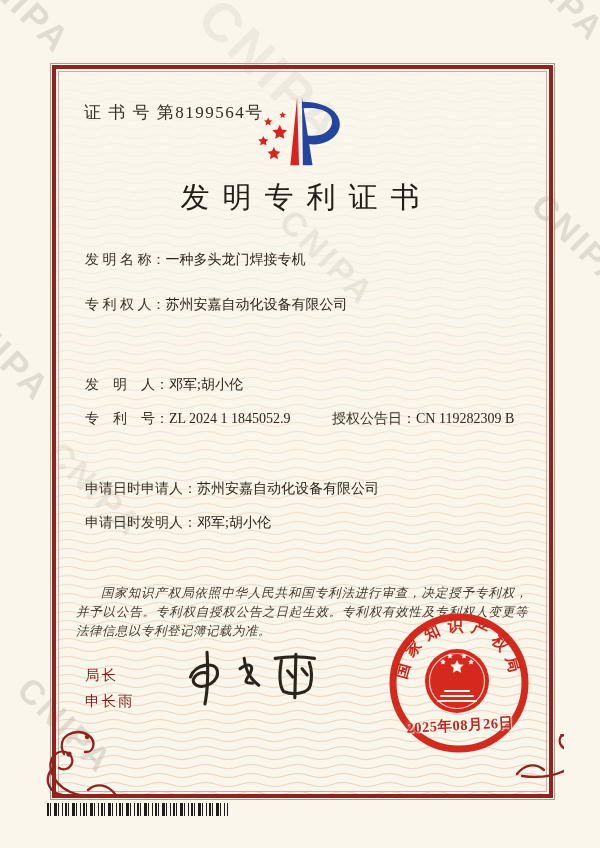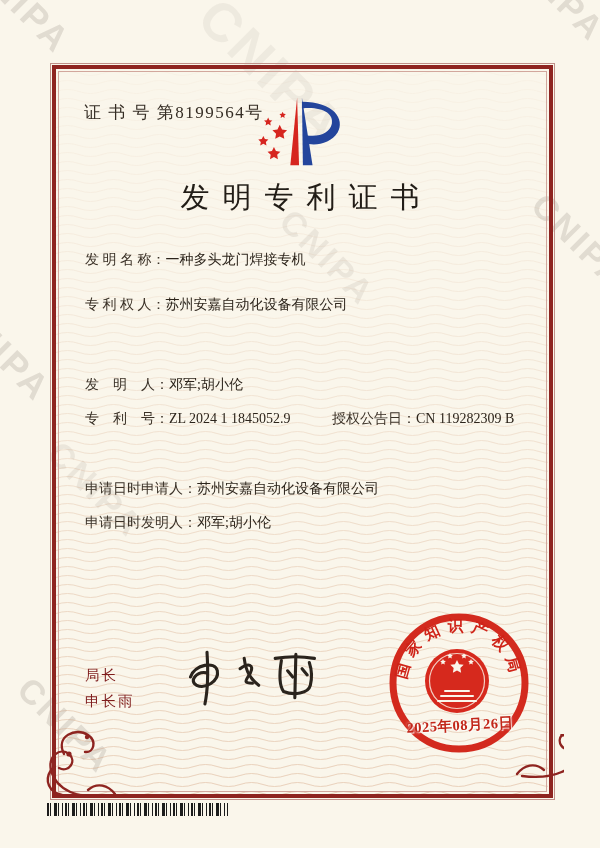--- a/index.html
+++ b/index.html
@@ -123,20 +123,21 @@
     <span class="lab">专　利　号：</span><span class="val">ZL 2024 1 1845052.9</span>
     <span class="col2"><span class="lab">授权公告日：</span><span class="val">CN 119282309 B</span></span>
   </div>
   <div class="row" style="top:479px;">
     <span class="lab">申请日时申请人：</span><span class="val">苏州安嘉自动化设备有限公司</span>
   </div>
   <div class="row" style="top:513px;">
     <span class="lab">申请日时发明人：</span><span class="val">邓军;胡小伦</span>
   </div>
 
+  <p class="legal">国家知识产权局依照中华人民共和国专利法进行审查，决定授予专利权，并予以公告。专利权自授权公告之日起生效。专利权有效性及专利权人变更等法律信息以专利登记簿记载为准。</p>
 
   <div class="director" style="top:666px;">局长</div>
   <div class="director" style="top:692px;">申长雨</div>
 
   <svg class="sig" width="155" height="62" viewBox="0 0 150 60">
     <g fill="none" stroke="#2A241D" stroke-width="3" stroke-linecap="round">
       <path d="M14,30 C18,18 38,14 40,24 C42,34 28,42 20,38 C12,34 20,24 30,26"></path>
       <path d="M30,6 C31,22 31,42 28,56"></path>
       <path d="M62,22 C70,16 76,18 72,26 C68,33 64,36 74,36"></path>
       <path d="M66,12 C67,24 72,32 80,38"></path>

